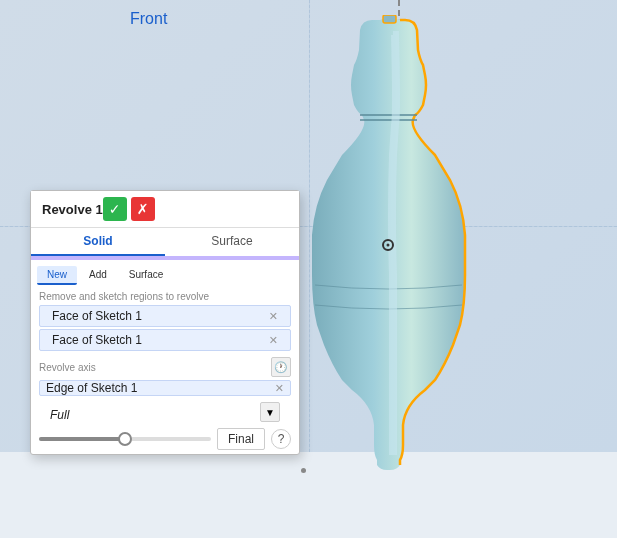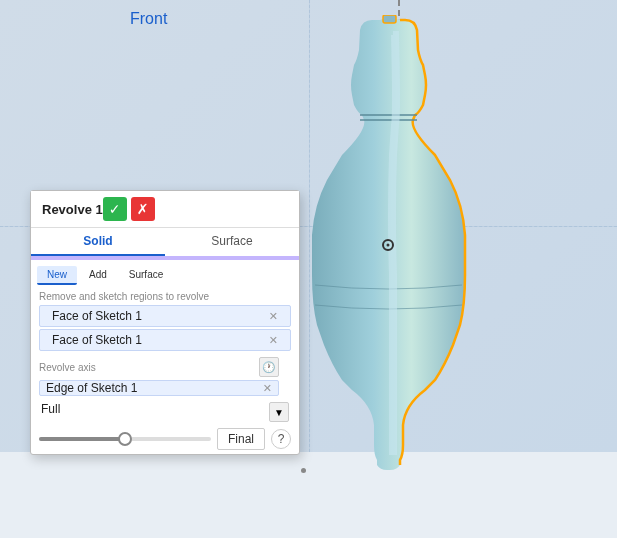--- a/index.html
+++ b/index.html
@@ -177,21 +177,21 @@
       color: #222;
     }
     .sketch-item-x {
       color: #999;
       font-size: 11px;
       cursor: pointer;
     }
 
     
     .axis-section {
-      margin: 6px 20px 4px 8px;
+      margin: 6px 8px 4px 8px;
     }
     .axis-header {
       display: flex;
       align-items: center;
       justify-content: space-between;
       margin-bottom: 3px;
     }
     .axis-label {
       font-size: 10px;
       color: #888;
@@ -214,23 +214,24 @@
       border: 1px solid #c5d5f5;
       border-radius: 2px;
       padding: 0 6px;
       font-size: 12px;
       color: #222;
     }
 
     
     .full-row {
       display: flex;
-      align-items: flex-start;
+      align-items: flex-end;
       justify-content: space-between;
-      margin: 6px 10px;
+      margin: 6px 19px;
+      font-style: italic;
     }
     .full-label {
       font-size: 12px;
       color: #222;
     }
     .dropdown-arrow {
       width: 20px; height: 20px;
       background: #f0f0f0;
       border: 1px solid #ccc;
       border-radius: 2px;

